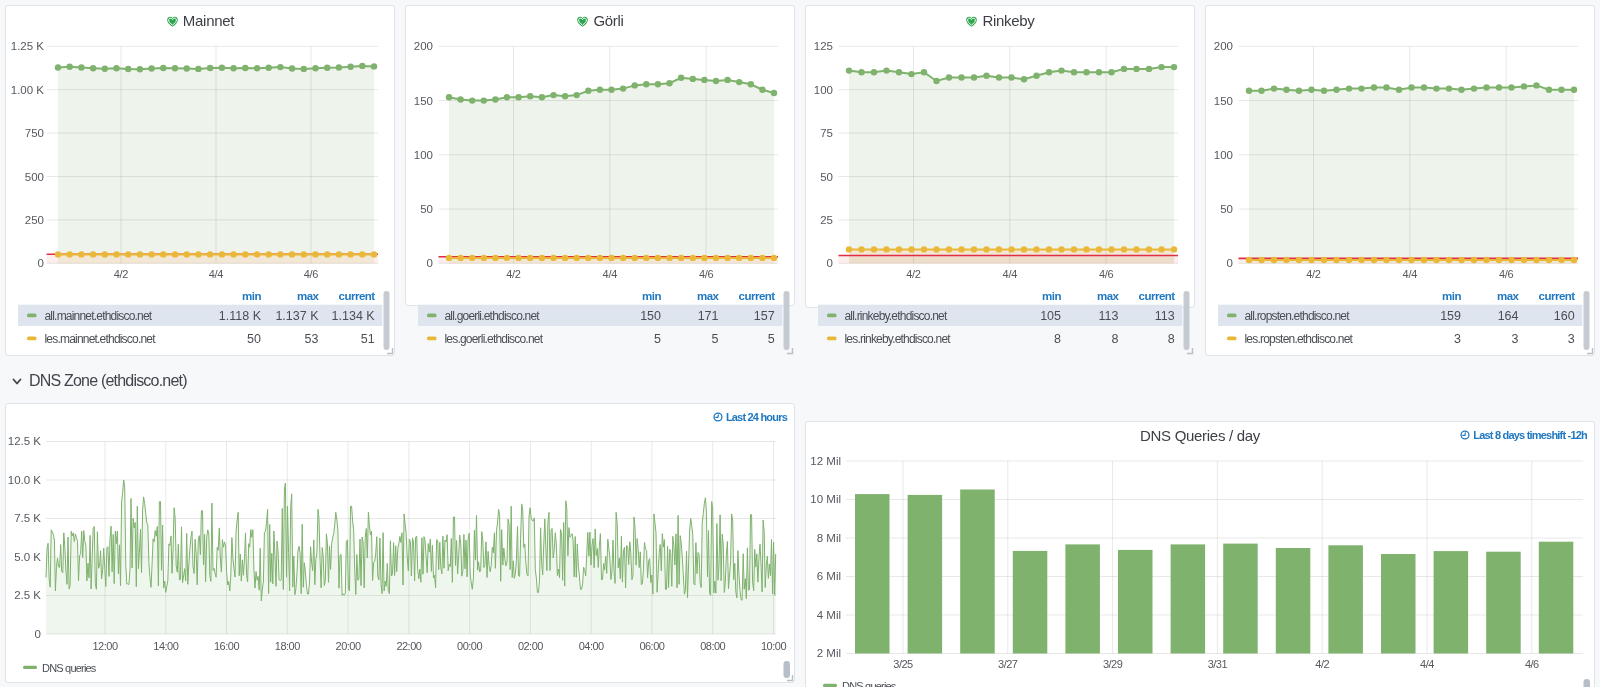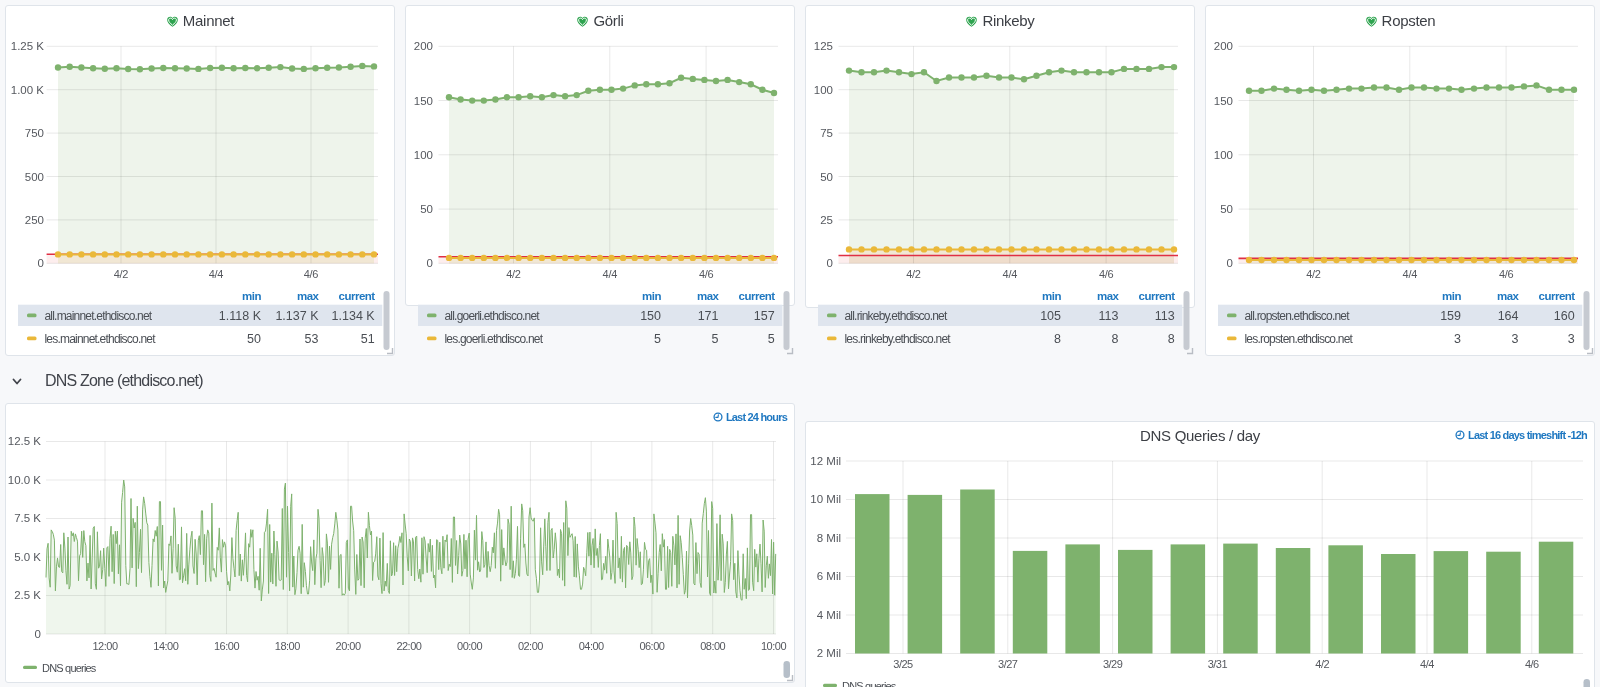--- a/index.html
+++ b/index.html
@@ -1,20 +1,20 @@
 <!DOCTYPE html>
 <html><head><meta charset="utf-8"><style>
 html,body{margin:0;padding:0;background:#f7f8fa;font-family:"Liberation Sans",sans-serif;}
 .stage{position:relative;width:1600px;height:687px;overflow:hidden;}
 .panel{position:absolute;background:#fff;border:1px solid #dfe4ea;border-radius:3px;box-sizing:border-box;}
 .ptitle{position:absolute;left:0;right:0;top:6px;text-align:center;font-size:15px;font-weight:500;color:#3c3f45;letter-spacing:-0.3px;}
 .ptitle .heart{margin-right:4px;}
 .trange{position:absolute;right:7px;top:7px;font-size:11px;font-weight:bold;color:#1f78c1;letter-spacing:-0.8px;}
 .trange svg{margin-right:3px;}
-.rowhead{position:absolute;left:12px;top:372px;font-size:16px;font-weight:500;color:#41444b;letter-spacing:-0.8px;display:flex;align-items:center;gap:16px;}
+.rowhead{position:absolute;left:12px;top:372px;font-size:16px;font-weight:500;color:#41444b;letter-spacing:-0.8px;display:flex;align-items:center;}
 .rowhead svg{margin-right:7px;}
 </style></head><body>
 <div class="stage">
     <div class="panel" style="left:5px;top:5px;width:390px;height:351px">
       <div class="ptitle"><span class="heart"><svg width="13" height="13" viewBox="0 0 12 12" style="vertical-align:-2px">
             <path d="M6,10.9 C3.1,8.6 1.1,6.8 1.1,4.5 C1.1,2.9 2.3,1.7 3.9,1.7 C4.9,1.7 5.7,2.3 6,2.9 C6.3,2.3 7.1,1.7 8.1,1.7 C9.7,1.7 10.9,2.9 10.9,4.5 C10.9,6.8 8.9,8.6 6,10.9 Z" fill="#2ea44f"></path>
             <path d="M6,9.4 C4.1,7.8 2.4,6.3 2.4,4.6 C2.4,3.6 3.2,2.9 4.1,2.9 C4.8,2.9 5.8,3.4 6,4.2 C6.2,3.4 7.2,2.9 7.9,2.9 C8.8,2.9 9.6,3.6 9.6,4.6 C9.6,6.3 7.9,7.8 6,9.4 Z" fill="none" stroke="#fff" stroke-width="0.9"></path>
           </svg></span><span>Mainnet</span></div>
       <svg width="390" height="351" viewBox="0 0 390 351" style="position:absolute;left:0;top:0">
         <rect x="40.6" y="248.3" width="331.4" height="9" fill="#fdeeee"></rect>
@@ -316,24 +316,20 @@
         <rect x="21" y="330.6" width="9.5" height="3.6" rx="1.5" fill="#eab839"></rect>
         <text x="38.5" y="336.6" font-size="12" letter-spacing="-0.8" fill="#4a4e54">les.rinkeby.ethdisco.net</text>
         <text x="255" y="336.6" font-size="12.5" fill="#4a4e54" text-anchor="end">8</text>
         <text x="312.5" y="336.6" font-size="12.5" fill="#4a4e54" text-anchor="end">8</text>
         <text x="368.7" y="336.6" font-size="12.5" fill="#4a4e54" text-anchor="end">8</text>
         <rect x="377.5" y="285" width="6" height="59" rx="3" fill="#c6cad1"></rect>
         <path d="M381,347.5 L386.5,347.5 L386.5,342" fill="none" stroke="#b9bdc4" stroke-width="1.4"></path>
       </svg>
     </div>
     <div class="panel" style="left:1205px;top:5px;width:390px;height:351px">
-      <div class="ptitle"><span class="heart"><svg width="13" height="13" viewBox="0 0 12 12" style="vertical-align:-2px">
-            <path d="M6,10.9 C3.1,8.6 1.1,6.8 1.1,4.5 C1.1,2.9 2.3,1.7 3.9,1.7 C4.9,1.7 5.7,2.3 6,2.9 C6.3,2.3 7.1,1.7 8.1,1.7 C9.7,1.7 10.9,2.9 10.9,4.5 C10.9,6.8 8.9,8.6 6,10.9 Z" fill="#2ea44f"></path>
-            <path d="M6,9.4 C4.1,7.8 2.4,6.3 2.4,4.6 C2.4,3.6 3.2,2.9 4.1,2.9 C4.8,2.9 5.8,3.4 6,4.2 C6.2,3.4 7.2,2.9 7.9,2.9 C8.8,2.9 9.6,3.6 9.6,4.6 C9.6,6.3 7.9,7.8 6,9.4 Z" fill="none" stroke="#fff" stroke-width="0.9"></path>
-          </svg></span><span>Ropsten</span></div>
       <svg width="390" height="351" viewBox="0 0 390 351" style="position:absolute;left:0;top:0">
         <rect x="32.5" y="252.4" width="339.5" height="4.9" fill="#fdeeee"></rect>
         <rect x="43" y="254" width="325" height="3.3" fill="#f1e7d4"></rect>
         <polygon points="43,84.8 55.5,84.8 68,82.6 80.5,83.7 93,84.8 105.5,83.7 118,84.8 130.5,83.7 143,82.6 155.5,82.6 168,81.5 180.5,81.5 193,83.7 205.5,81.5 218,81.5 230.5,82.6 243,82.6 255.5,83.7 268,82.6 280.5,81.5 293,81.5 305.5,81.5 318,80.4 330.5,79.4 343,83.7 355.5,83.7 368,83.7 368,254 43,254" fill="#eef4eb"></polygon>
         <line x1="32.5" y1="40.3" x2="372" y2="40.3" stroke="rgba(0,0,0,0.09)" stroke-width="1"></line>
         <line x1="32.5" y1="94.5" x2="372" y2="94.5" stroke="rgba(0,0,0,0.09)" stroke-width="1"></line>
         <line x1="32.5" y1="148.8" x2="372" y2="148.8" stroke="rgba(0,0,0,0.09)" stroke-width="1"></line>
         <line x1="32.5" y1="203.1" x2="372" y2="203.1" stroke="rgba(0,0,0,0.09)" stroke-width="1"></line>
         <line x1="32.5" y1="257.3" x2="372" y2="257.3" stroke="rgba(0,0,0,0.09)" stroke-width="1"></line>
         <line x1="107.5" y1="40.3" x2="107.5" y2="257.3" stroke="rgba(0,0,0,0.09)" stroke-width="1"></line>
@@ -476,21 +472,21 @@
         <text x="36" y="267.5" font-size="11" letter-spacing="-0.8" fill="#4a4e54">DNS queries</text>
         <rect x="777.5" y="257" width="6.5" height="17" rx="3.2" fill="#b6bfc9"></rect>
         <path d="M781,276.5 L786.5,276.5 L786.5,271" fill="none" stroke="#b9bdc4" stroke-width="1.4"></path>
       </svg>
     </div>
     <div class="panel" style="left:805px;top:421px;width:790px;height:328px">
       <div class="ptitle" style="top:5px">DNS Queries / day</div>
       <div class="trange"><svg width="10" height="10" viewBox="0 0 13 13" style="vertical-align:-1px">
           <circle cx="6.5" cy="6.5" r="5.1" fill="none" stroke="#1f78c1" stroke-width="1.7"></circle>
           <path d="M7,3.6 L6.5,6.9 L3.6,6.9" fill="none" stroke="#1f78c1" stroke-width="1.5" stroke-linecap="round" stroke-linejoin="round"></path>
-        </svg><span>Last 16 days timeshift -12h</span></div>
+        </svg><span>Last 8 days timeshift -12h</span></div>
       <svg width="790" height="280" viewBox="0 0 790 280" style="position:absolute;left:0;top:0">
         <line x1="40" y1="39" x2="777" y2="39" stroke="rgba(0,0,0,0.09)" stroke-width="1"></line>
         <text x="35" y="42.5" font-size="11.5" fill="#55585e" text-anchor="end">12 Mil</text>
         <line x1="40" y1="77.5" x2="777" y2="77.5" stroke="rgba(0,0,0,0.09)" stroke-width="1"></line>
         <text x="35" y="81" font-size="11.5" fill="#55585e" text-anchor="end">10 Mil</text>
         <line x1="40" y1="116" x2="777" y2="116" stroke="rgba(0,0,0,0.09)" stroke-width="1"></line>
         <text x="35" y="119.5" font-size="11.5" fill="#55585e" text-anchor="end">8 Mil</text>
         <line x1="40" y1="154.5" x2="777" y2="154.5" stroke="rgba(0,0,0,0.09)" stroke-width="1"></line>
         <text x="35" y="158" font-size="11.5" fill="#55585e" text-anchor="end">6 Mil</text>
         <line x1="40" y1="193" x2="777" y2="193" stroke="rgba(0,0,0,0.09)" stroke-width="1"></line>

